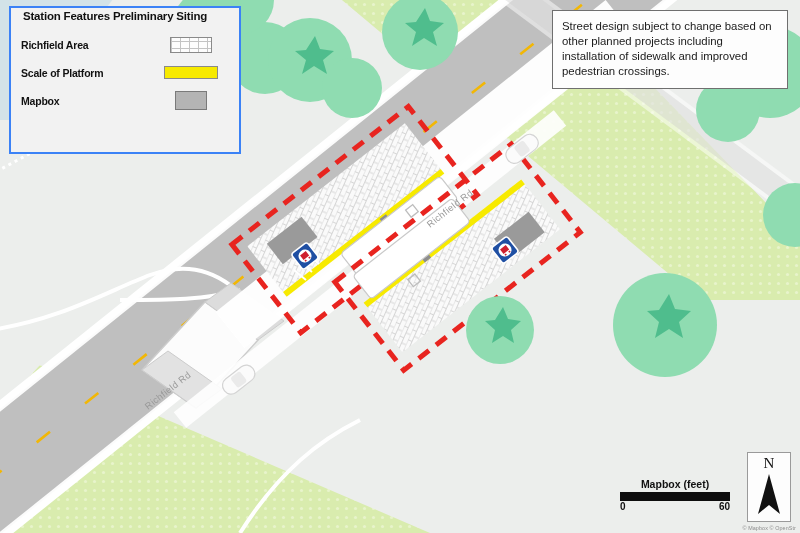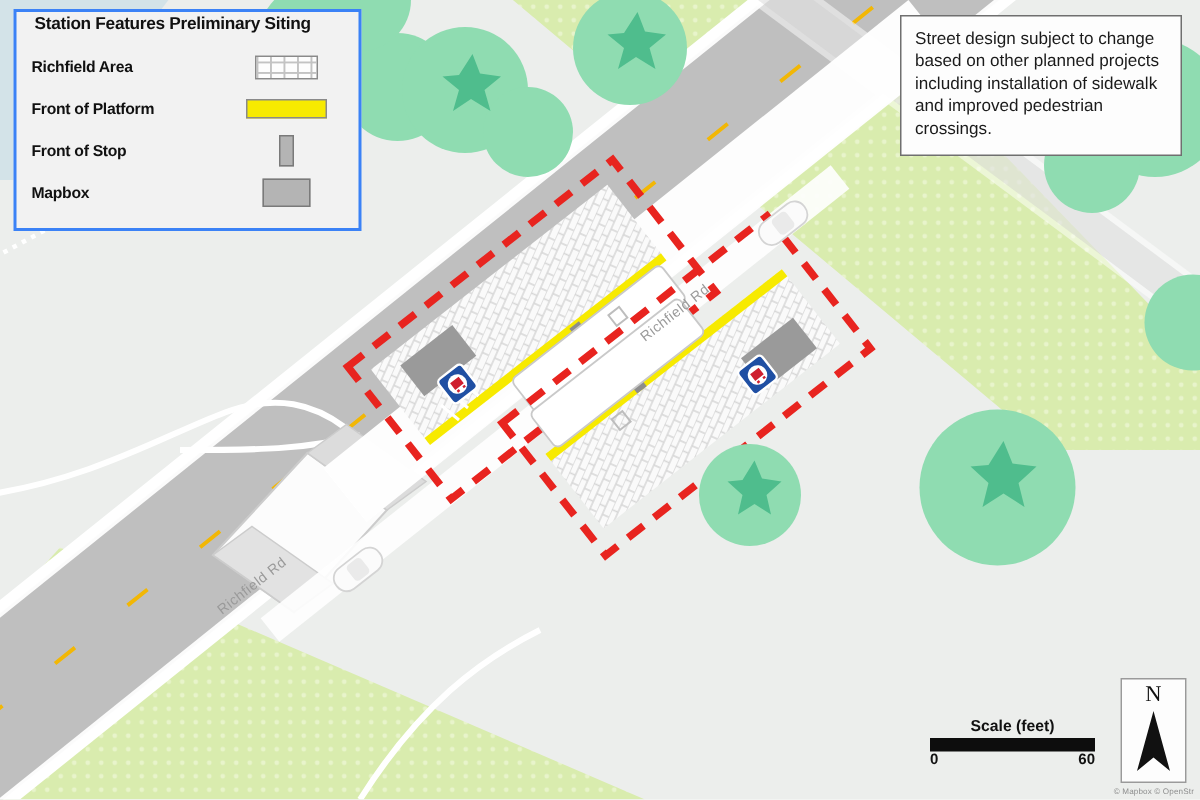--- a/index.html
+++ b/index.html
@@ -55,21 +55,21 @@
   }
   .sym-front{
     width:8px;height:19px;background:#b4b4b4;border:1.4px solid #7a7a7a;
   }
   .sym-shelter{
     width:30px;height:17px;background:#b4b4b4;border:1.4px solid #7a7a7a;
   }
 
   
   #note{
-    position:absolute;right:12px;top:10px;width:188px;
+    position:absolute;right:12px;top:10px;width:236px;
     background:#fdfdfd;border:1.2px solid #6f6f6f;
     box-sizing:border-box;padding:8px 9px 9px 9px;
     font-size:11.4px;line-height:1.32;color:#1a1a1a;
     z-index:40;
   }
 
   
   #scalebar{
     position:absolute;left:620px;top:478px;width:110px;z-index:40;
   }
@@ -276,47 +276,41 @@
     <div class="ltitle">Station Features Preliminary Siting</div>
 
     <div class="lrow">
       <div class="llabel">Richfield Area</div>
       <div class="lsym">
         <div class="sym-platform"></div>
       </div>
     </div>
 
     <div class="lrow">
-      <div class="llabel">Front of Platform</div>
+      <div class="llabel">Scale of Platform</div>
       <div class="lsym">
         <div class="sym-edge"></div>
       </div>
     </div>
 
-    <div class="lrow">
-      <div class="llabel">Front of Stop</div>
-      <div class="lsym">
-        <div class="sym-front"></div>
-      </div>
-    </div>
 
     <div class="lrow">
       <div class="llabel">Mapbox</div>
       <div class="lsym">
         <div class="sym-shelter"></div>
       </div>
     </div>
   </div>
 
   <div id="note">
     <span>Street design subject to change based on other planned projects including installation of sidewalk and improved pedestrian crossings.</span>
   </div>
 
   <div id="scalebar">
-    <div class="sbtitle">Scale (feet)</div>
+    <div class="sbtitle">Mapbox (feet)</div>
     <div class="sbbar"></div>
     <div class="sbnums">
       <span>0</span>
       <span>60</span>
     </div>
   </div>
 
   <div id="north">
     <div class="nletter">N</div>
     <svg class="narrow" width="26" height="44" viewBox="0 0 26 44">

